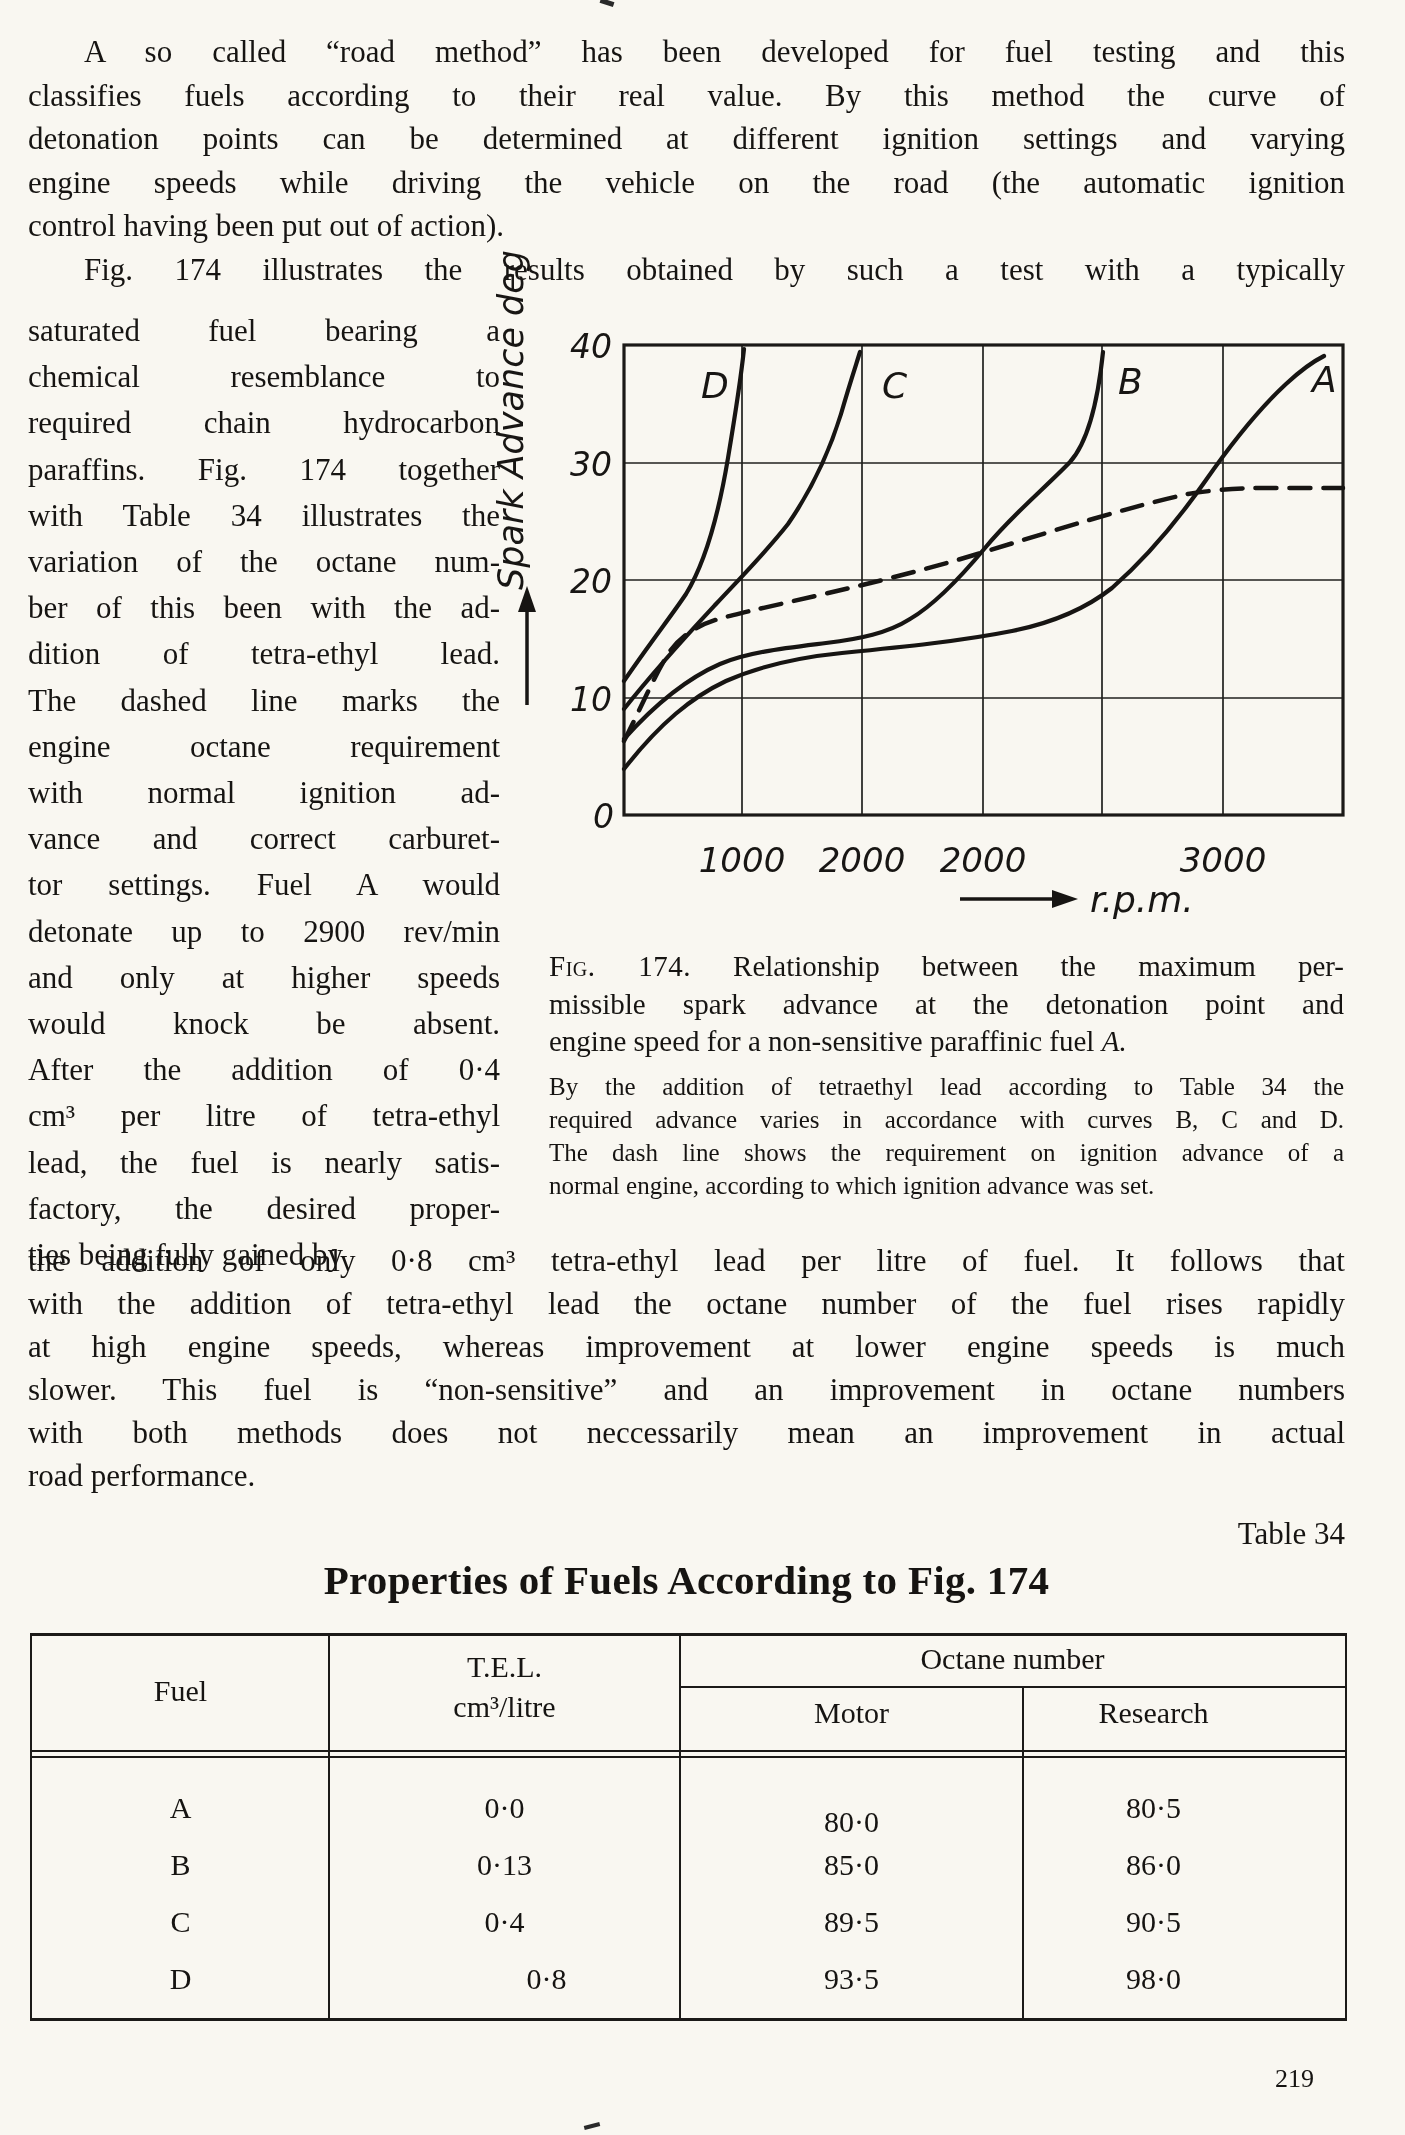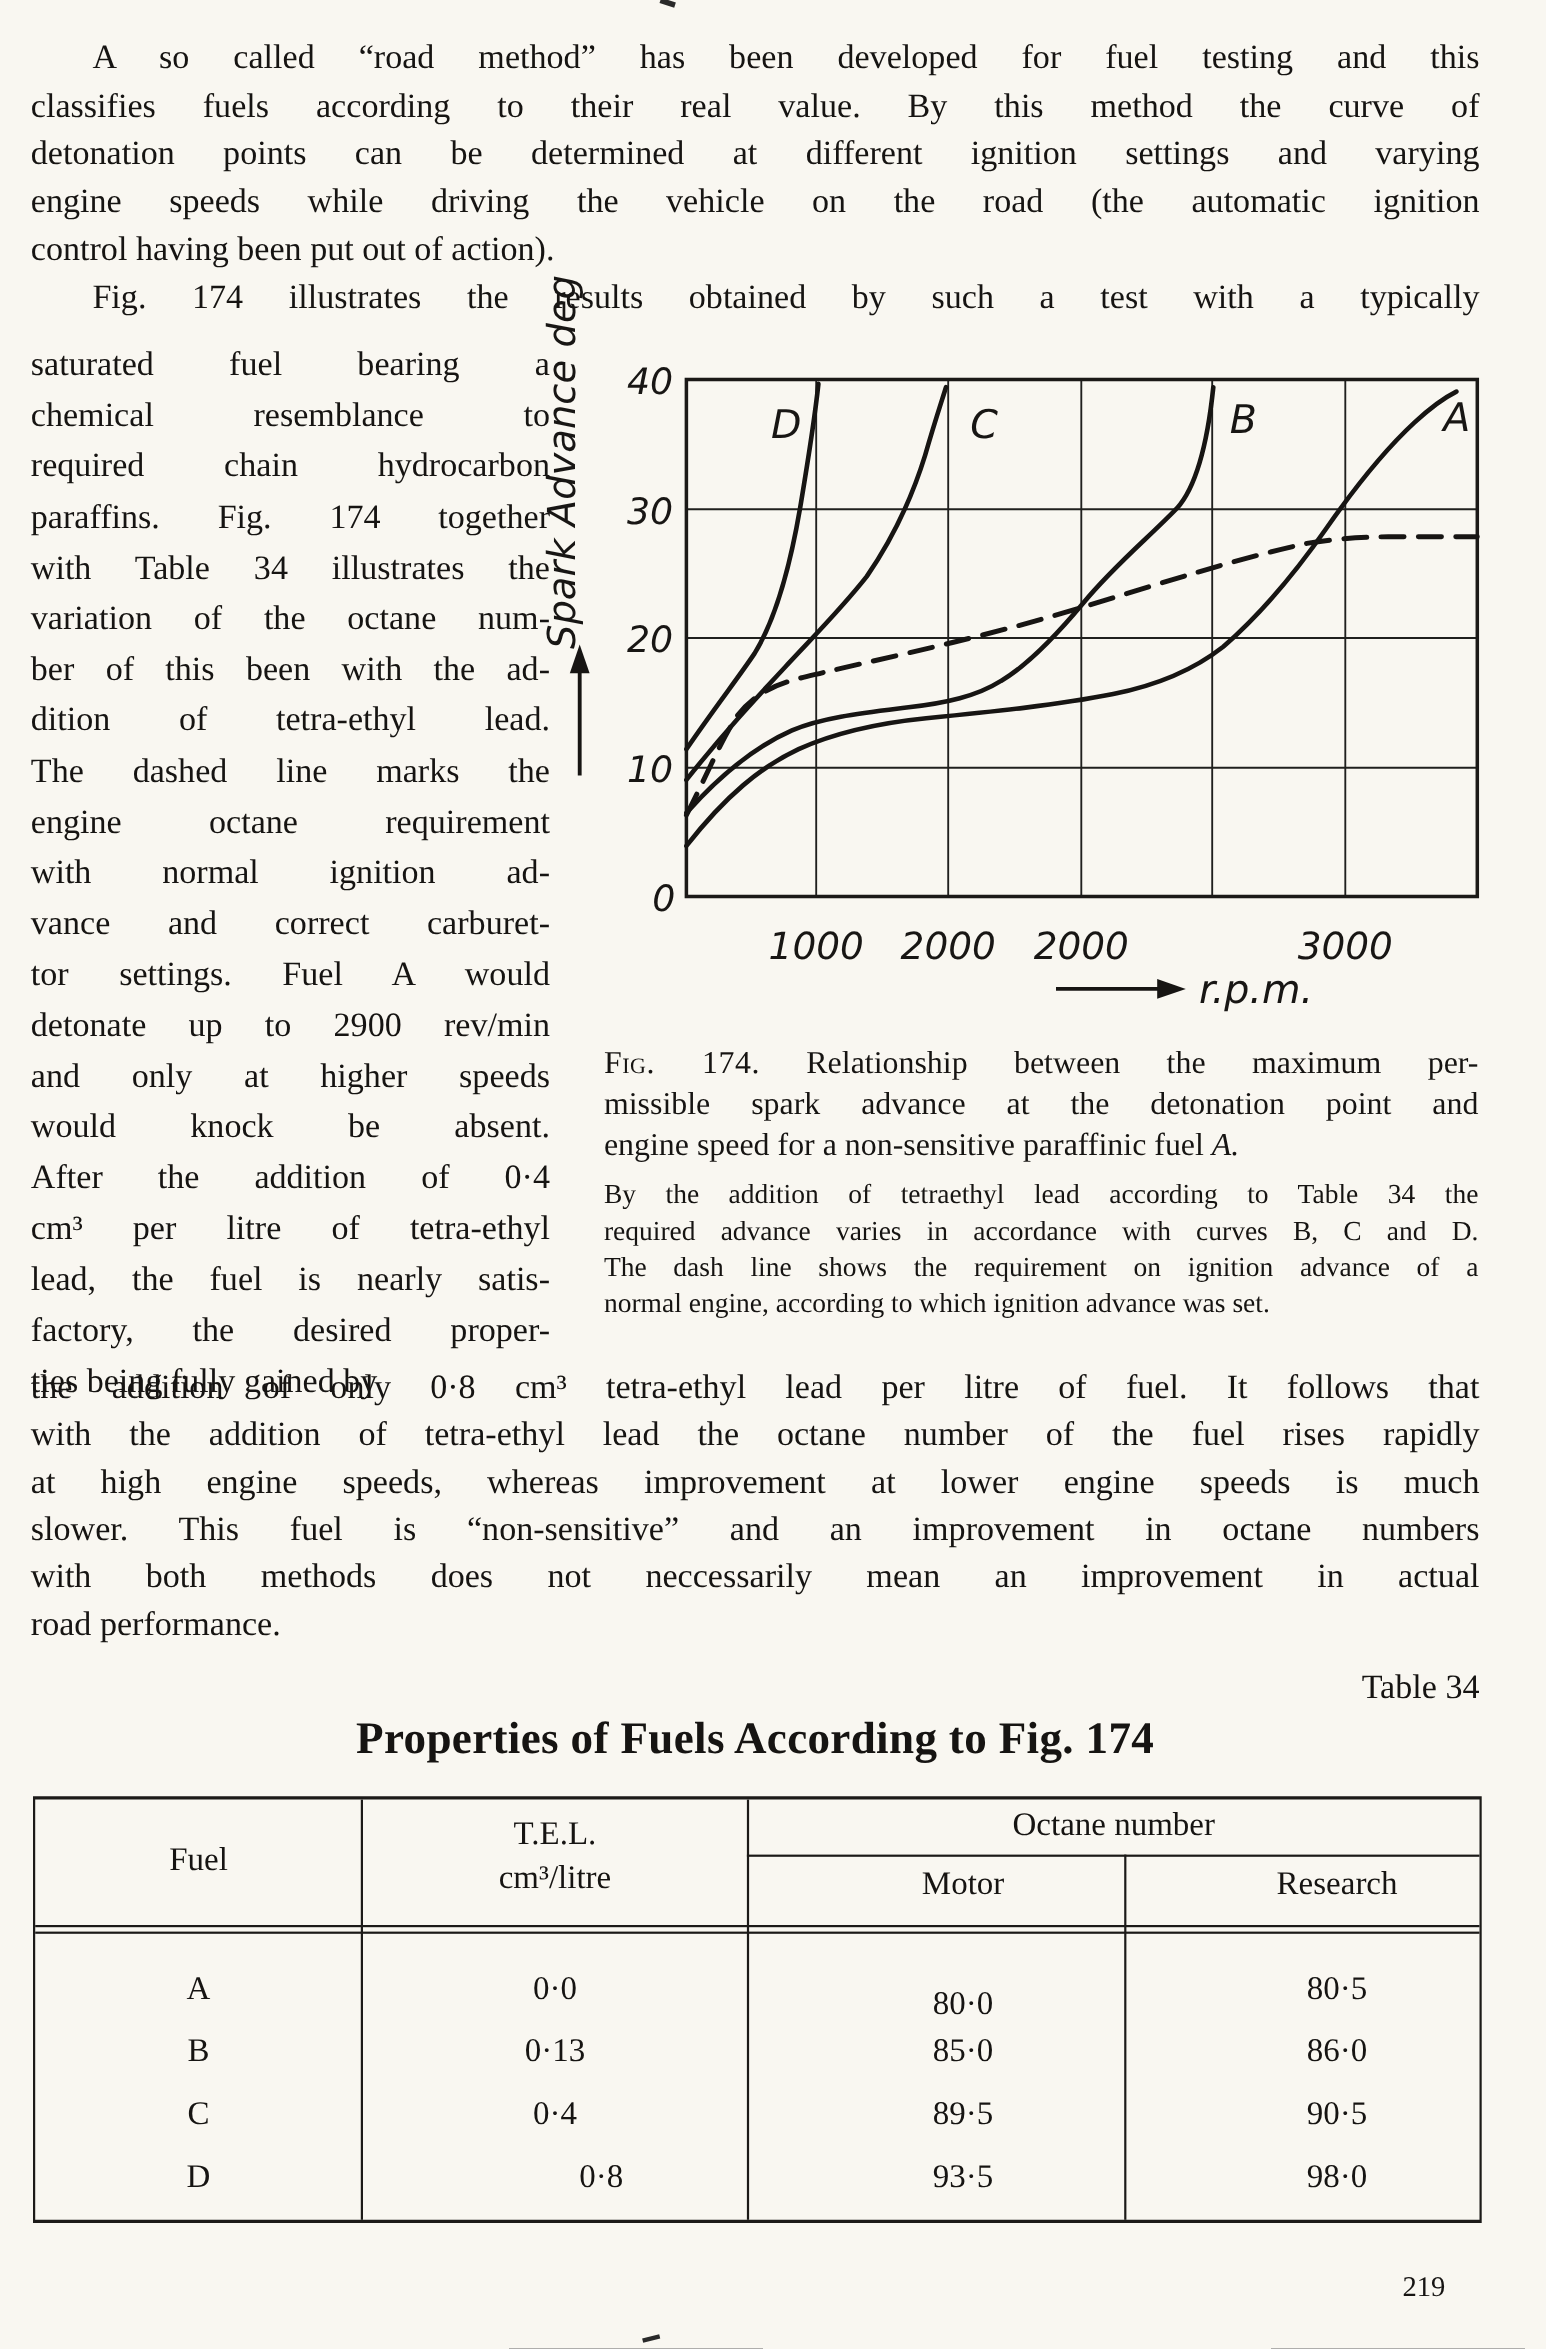--- a/index.html
+++ b/index.html
@@ -47,22 +47,22 @@
     border-left:2px solid #1c1a18;
     border-right:2px solid #1c1a18;
     box-sizing:border-box;
     font-size:30px;
   }
   .vrule{position:absolute;width:2px;background:#1c1a18;}
   .hrule{position:absolute;height:2px;background:#1c1a18;}
   .tcell{position:absolute;text-align:center;}
   .c1{left:0;width:297px;}
   .c2{left:297px;width:351px;}
-  .c3{left:648px;width:343px;padding-left:24px;}
-  .c4{left:996px;width:327px;padding-left:24px;}
+  .c3{left:648px;width:343px;}
+  .c4{left:934px;width:327px;padding-left:24px;}
   .c34{left:648px;width:665px;}
   .pageno{left:1222px;top:2064px;width:92px;font-size:26px;text-align:right;}
   .artifact{position:absolute;background:#2a2a2a;}
   .chart-txt{font-family:"DejaVu Sans", sans-serif;font-style:italic;fill:#181614;}
 </style>
 </head>
 <body>
 
 <div class="page">
 

